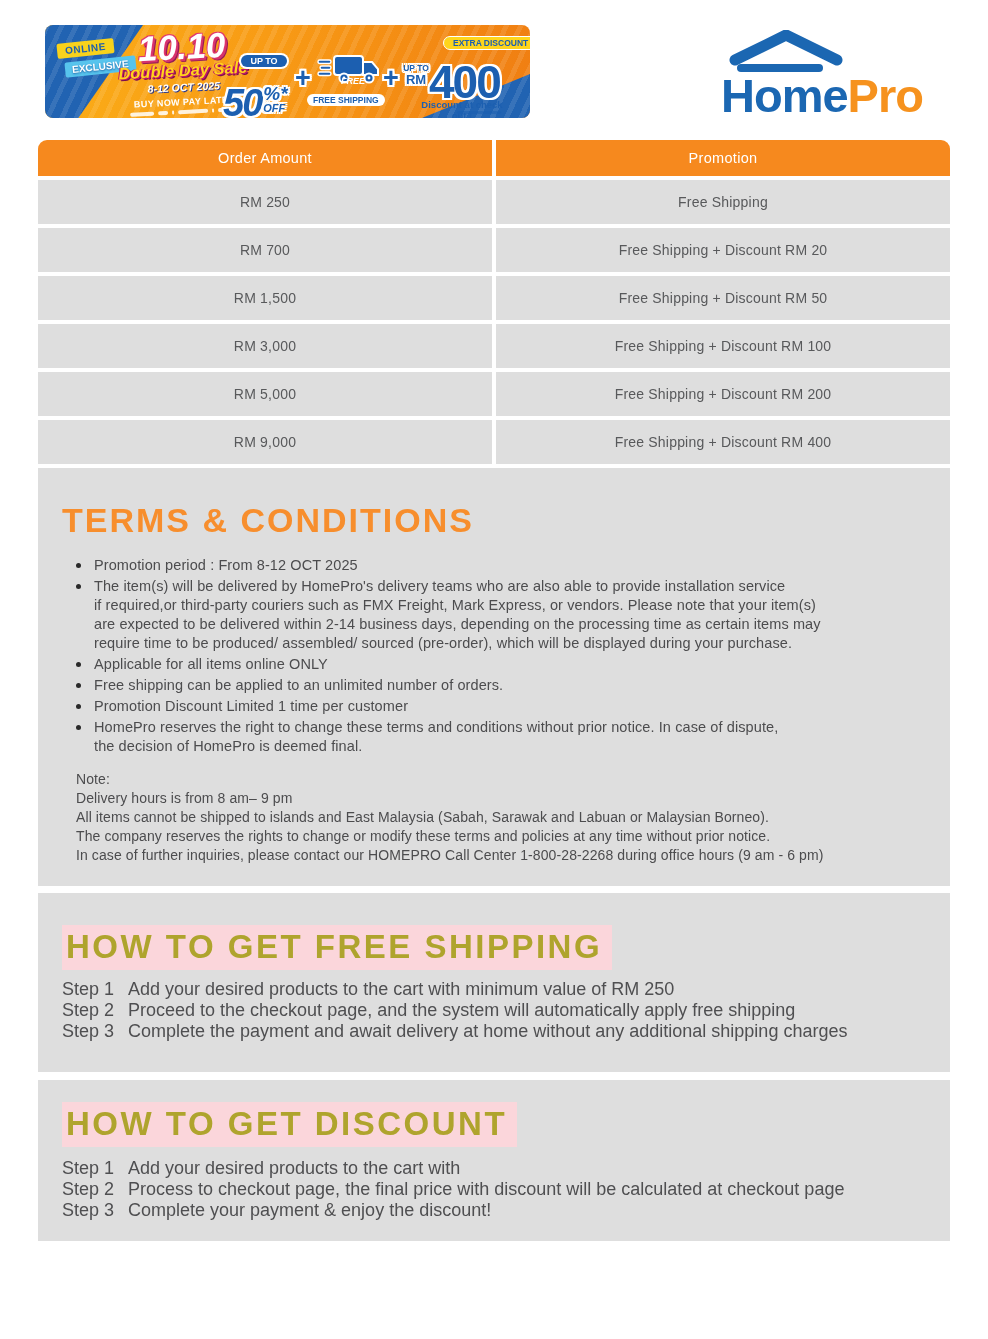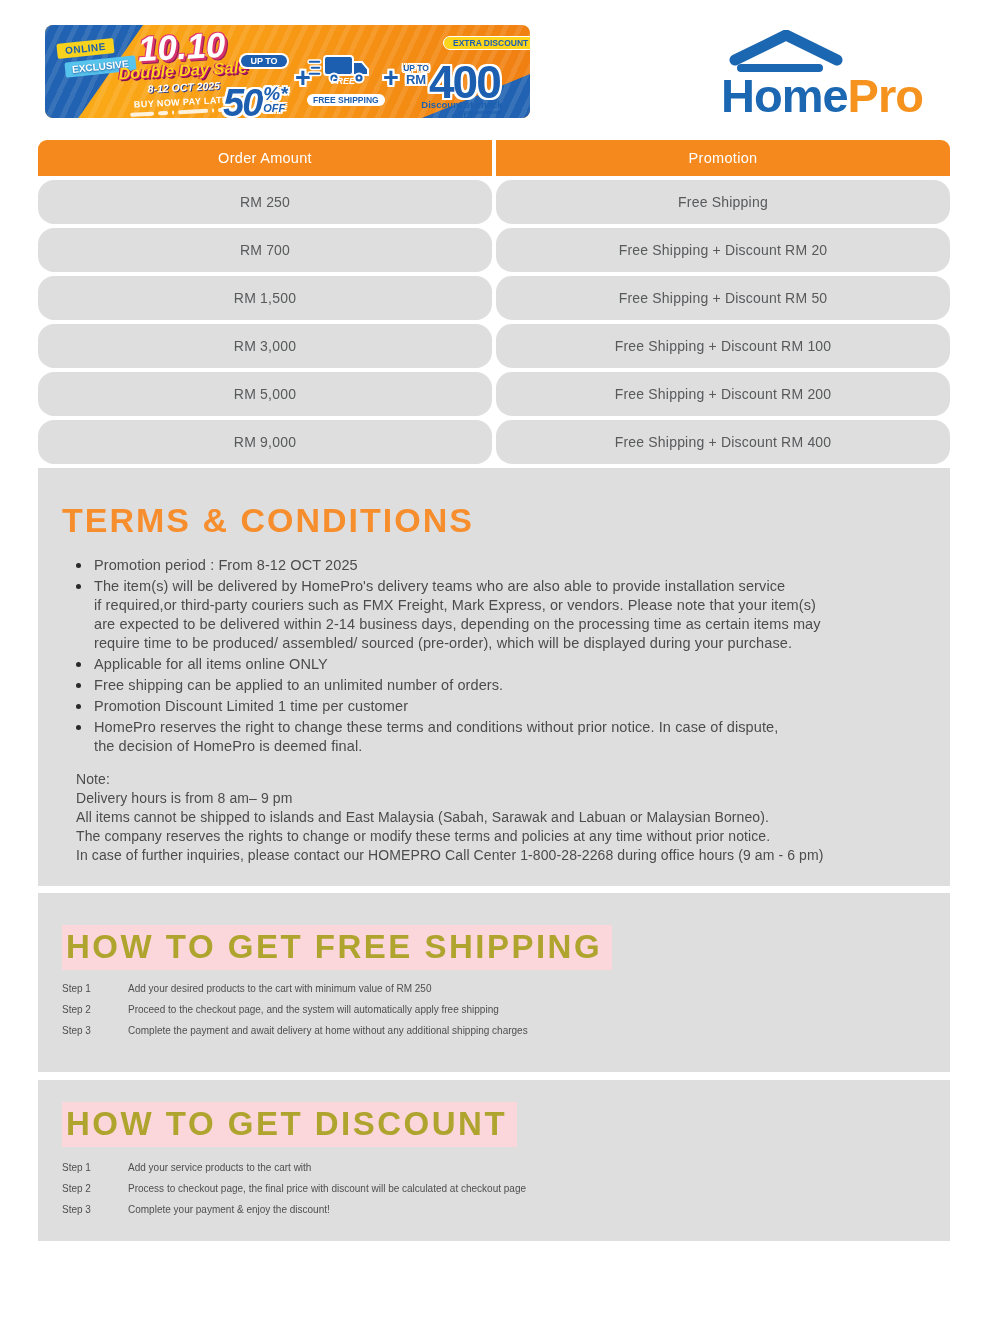--- a/index.html
+++ b/index.html
@@ -56,21 +56,21 @@
   .fifty-row { display:flex; justify-content:flex-start; align-items:flex-start; margin-top:17px; }
   .fifty { font-size:38px; line-height:36px; font-weight:900; font-style:italic; color:#1C5FB0; letter-spacing:-2px; }
   .pct-col { display:flex; flex-direction:column; align-items:flex-start; margin-left:2px; }
   .pct { font-size:19px; line-height:18px; font-weight:900; font-style:italic; color:#1C5FB0; }
   .off { font-size:11px; line-height:11px; font-weight:900; font-style:italic; color:#1C5FB0; }
 
   .plus { position:absolute; font-size:27px; font-weight:900; color:#1C5FB0; z-index:3; }
   .plus1 { left:250px; top:38px; }
   .plus2 { left:338px; top:38px; }
 
-  .truck-block { position:absolute; left:262px; top:28px; width:74px; text-align:left; z-index:3; }
+  .truck-block { position:absolute; left:262px; top:28px; width:74px; text-align:right; z-index:3; }
   .truck-wrap { position:relative; width:64px; height:32px; margin:0 auto; }
   .truck-free { position:absolute; left:24px; top:5px; font-size:9px; font-weight:800; font-style:italic; color:#fff; }
   .pill-white { display:inline-block; background:#fff; color:#1C5FB0; font-weight:800; font-size:8.5px;
     padding:1px 6px; border-radius:8px; margin-top:1px; white-space:nowrap; }
 
   .upto-rm { position:absolute; left:354px; top:39px; width:34px; text-align:center; z-index:3;
     color:#1C5FB0; font-weight:900; }
   .upto-rm .u1 { font-size:8.5px; line-height:9px; }
   .upto-rm .u2 { font-size:13px; line-height:13px; }
 
@@ -90,40 +90,40 @@
   .logo-home { color:#1B67B2; }
   .logo-pro { color:#F6921E; }
 
   
   .promo-table { margin: 0 38px; }
   .t-head, .t-row { display:flex; gap:4px; margin-bottom:4px; }
   .t-cell { flex:1; display:flex; align-items:center; justify-content:center; text-align:center; }
   .th { height:36px; background:#F6891E; color:#ffffff; font-size:14.5px; letter-spacing:0.3px; }
   .th-left { border-top-left-radius:9px; }
   .th-right { border-top-right-radius:9px; }
-  .td { height:44px; background:#DEDEDE; color:#58595B; font-size:14px; letter-spacing:0.2px;border-radius:16px; }
+  .td { height:44px; background:#DEDEDE; color:#58595B; font-size:14px; letter-spacing:0.2px; }
 
   
   .gray { margin:0 38px; background:#DEDEDE; }
   .terms { height:418px; padding:32px 40px 0 24px; }
   .terms-title { margin:0; font-size:34px; line-height:40px; font-weight:700; color:#F78E2D; letter-spacing:2px; }
   .bullets { list-style:none; margin:16px 0 0; padding:0 0 0 12px; }
   .bullets li { position:relative; padding-left:20px; font-size:14.5px; line-height:19px; color:#4C4C4E;
     margin-bottom:2px; white-space:pre-line; letter-spacing:0.1px; }
   .bullets li::before { content:''; position:absolute; left:2px; top:7px; width:5px; height:5px;
     border-radius:50%; background:#2a2a2a; }
   .note-block { margin-top:14px; padding-left:14px; font-size:14px; line-height:19px; color:#4C4C4E; letter-spacing:0.1px; }
 
   .howto-fs { height:179px; margin-top:7px; padding:34px 24px 0; }
   .howto-dc { height:161px; margin-top:8px; padding:24px 24px 0; }
   .howto-title { margin:0; font-size:33px; line-height:40px; font-weight:700; color:#AFA42D; letter-spacing:2.5px; }
   .howto-title mark { background:#FBD6DB; color:inherit; padding:3px 10px 5px 4px; }
   .steps { margin-top:12px; }
   .howto-dc .steps { margin-top:14px; }
-  .step { display:flex; margin-bottom:1px; font-size:10px; line-height:20px; color:#4F4F51; }
+  .step { display:flex; margin-bottom:1px; font-size:18px; line-height:20px; color:#4F4F51; }
   .step-label { width:66px; flex:none; }
   .step-text { flex:1; }
 </style>
 </head>
 <body>
 
 <div class="page">
 
   <div class="header">
 
@@ -278,21 +278,21 @@
           <span class="step-text">Complete the payment and await delivery at home without any additional shipping charges</span>
         </div>
       </div>
   </div>
 
   <div class="gray howto-dc">
     <h2 class="howto-title"><mark>HOW TO GET DISCOUNT</mark></h2>
     <div class="steps" id="dc-steps">
         <div class="step">
           <span class="step-label">Step 1</span>
-          <span class="step-text">Add your service products to the cart with</span>
+          <span class="step-text">Add your desired products to the cart with</span>
         </div>
         <div class="step">
           <span class="step-label">Step 2</span>
           <span class="step-text">Process to checkout page, the final price with discount will be calculated at checkout page</span>
         </div>
         <div class="step">
           <span class="step-label">Step 3</span>
           <span class="step-text">Complete your payment &amp; enjoy the discount!</span>
         </div>
       </div>

